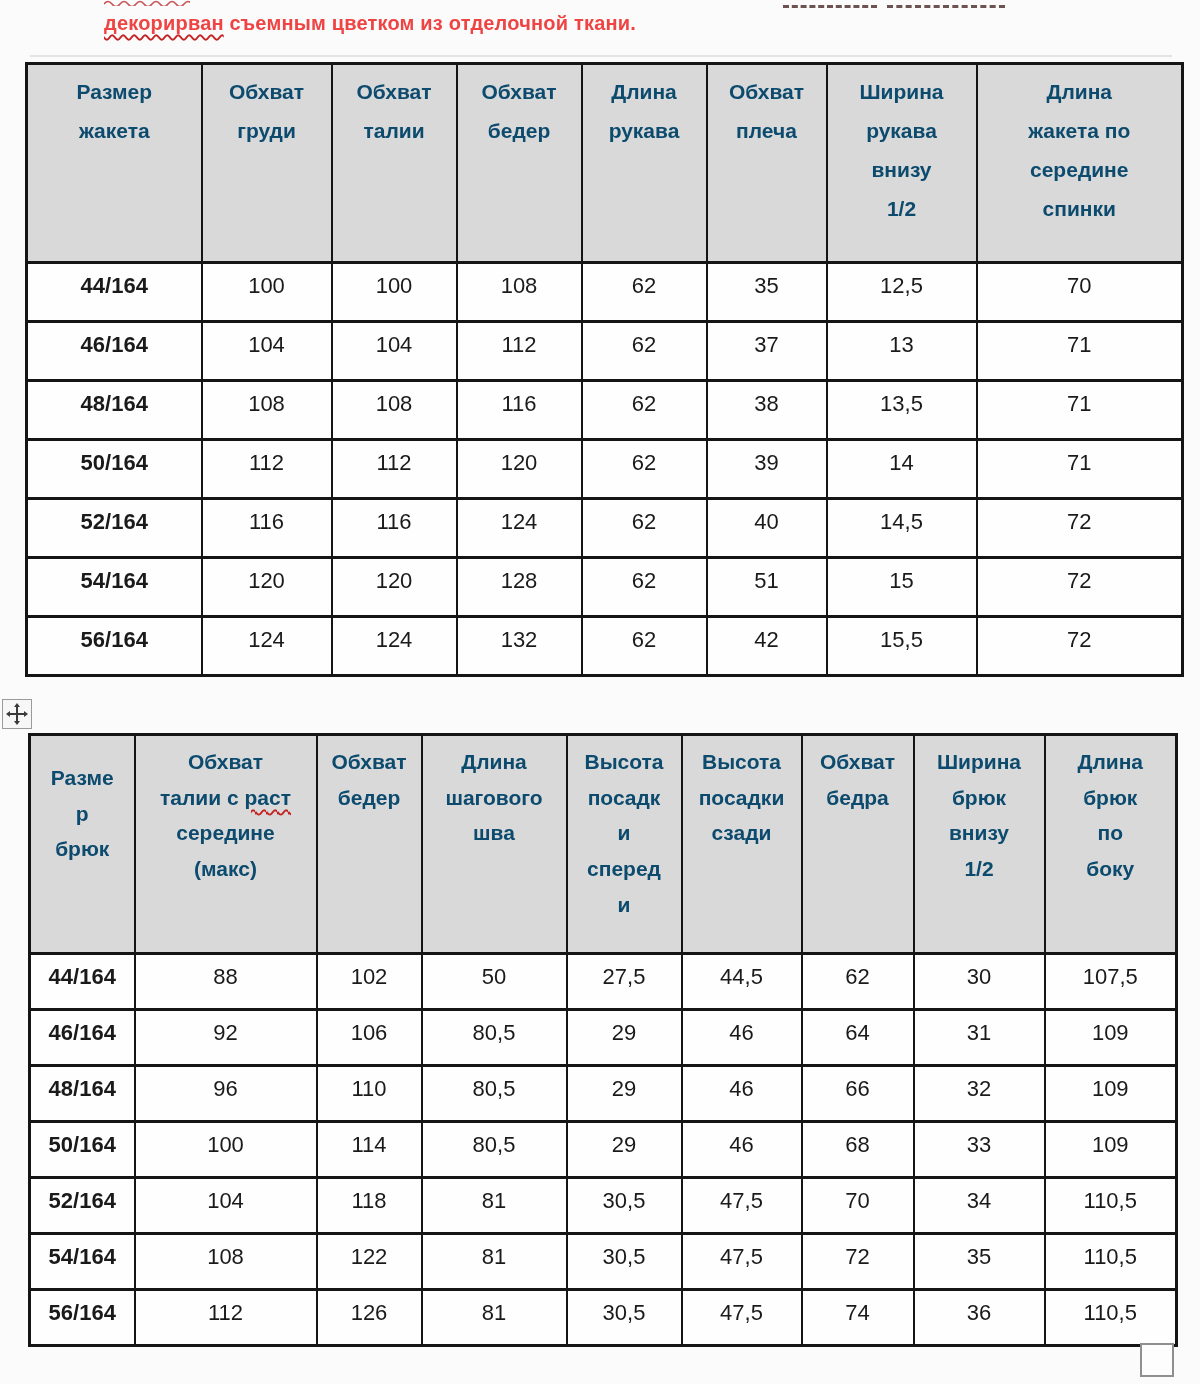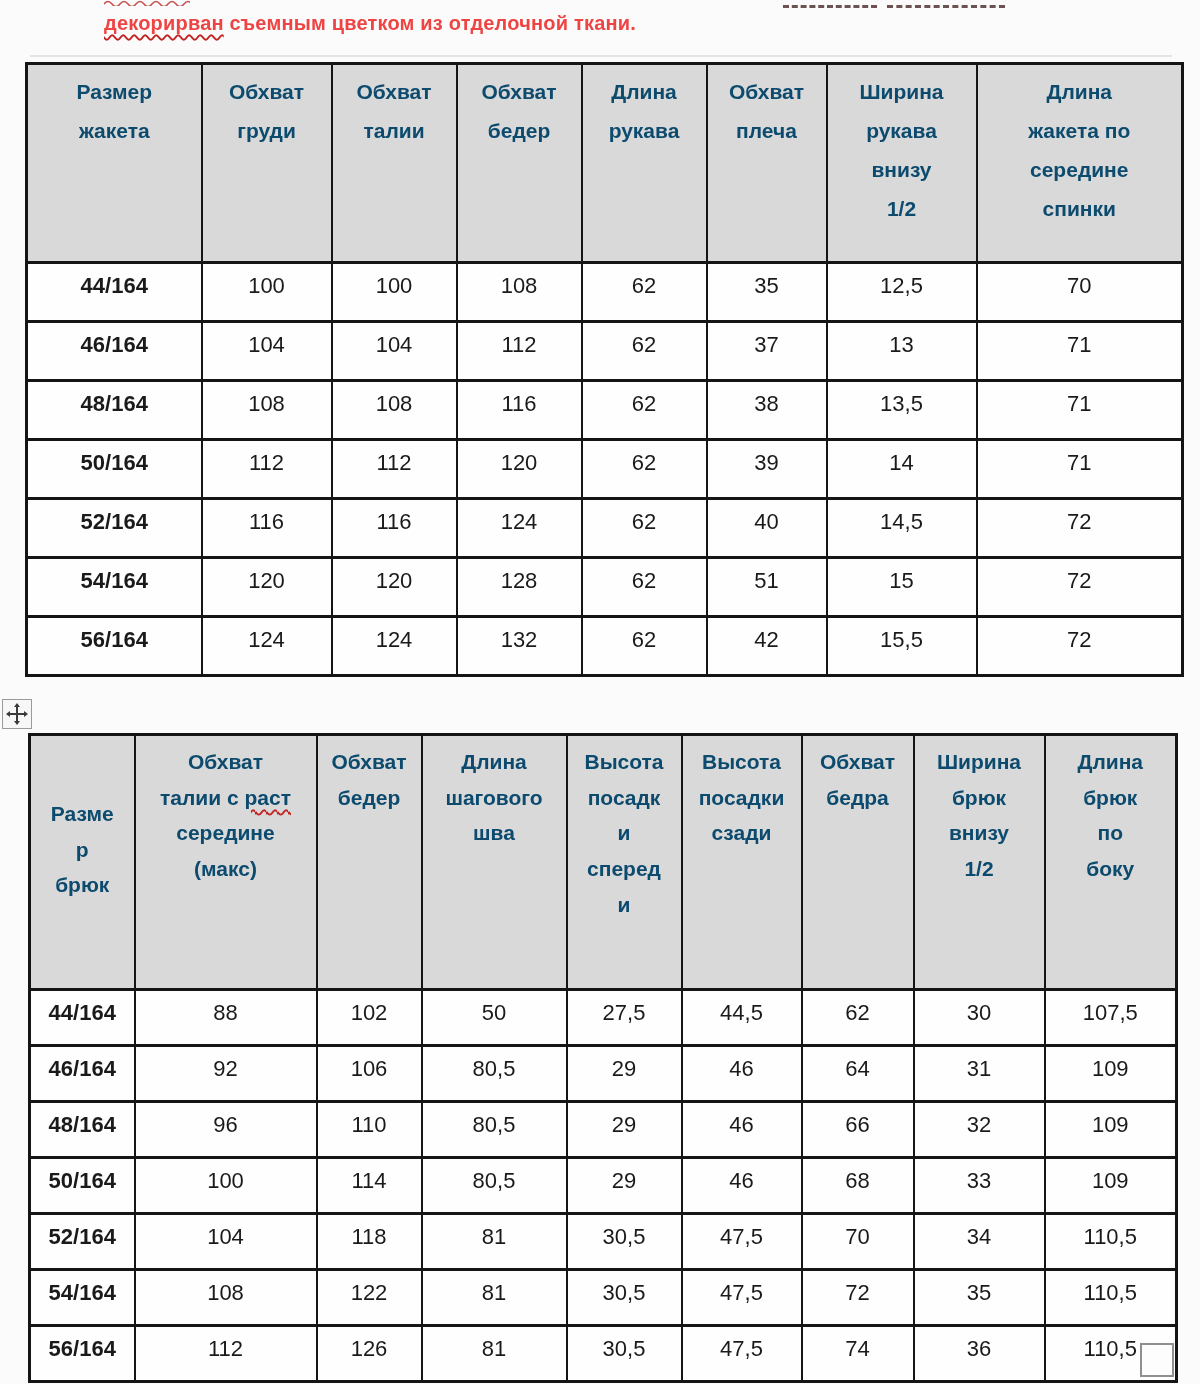--- a/index.html
+++ b/index.html
@@ -68,21 +68,21 @@
   }
   td.size-col { font-weight:700;border-radius:23px; }
 
   #jacket-table { left:25px; top:62px; width:1156px; }
   #jacket-table th { height:188px; }
   #jacket-table td { height:46px; }
 
   #pants-table { left:28px; top:733px; width:1147px; }
   #pants-table th { height:192px; line-height:1.7; }
   #pants-table td { height:43px; }
-  #pants-table th.col-size { padding-top:60px; }
+  #pants-table th.col-size { padding-top:24px; }
   #pants-table th.col-waist { white-space:normal; }
 
   
   .move-handle {
     position:absolute; left:2px; top:699px;
     width:28px; height:28px;
     background:#f7f7f7;
     border:1px solid #9a9a9a;
     display:flex; align-items:center; justify-content:center;
   }

